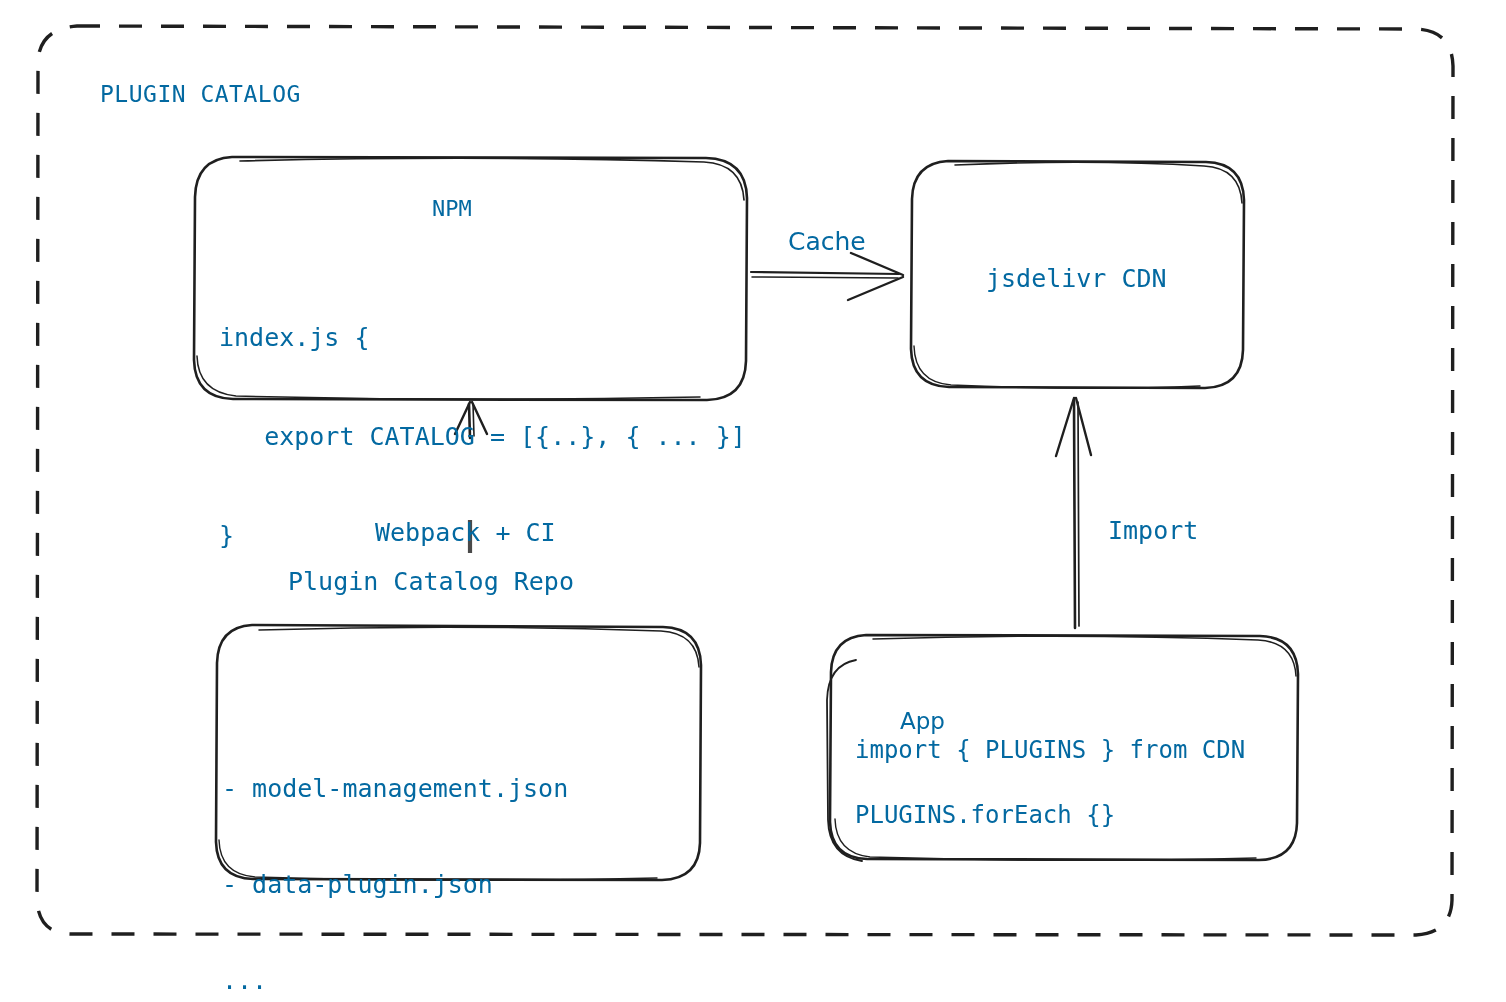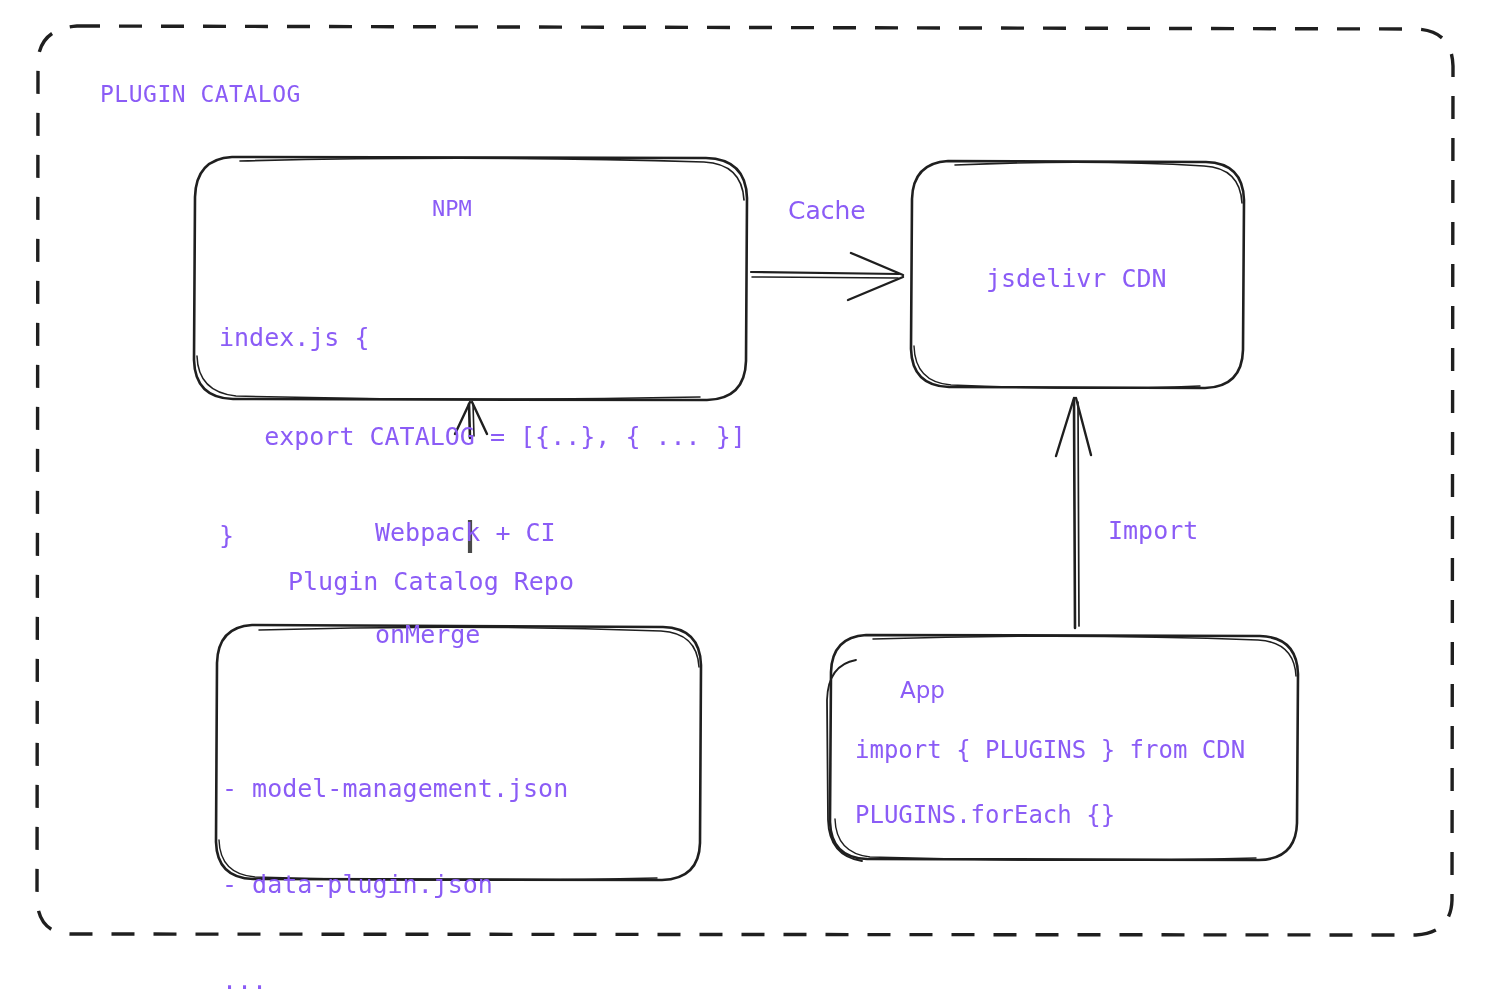--- a/index.html
+++ b/index.html
@@ -22,28 +22,29 @@
     position: absolute;
     left: 0;
     top: 0;
     width: 1506px;
     height: 1002px;
     pointer-events: none;
   }
   .txt {
     position: absolute;
     white-space: pre;
-    color: #8b5cf6;
+    color: #0369a1;
     line-height: 1.0;
   }
   .mono {
     font-family: "DejaVu Sans Mono", monospace;
   }
   .sans {
     font-family: "DejaVu Sans", sans-serif;
+    margin-top: 31px;
   }
 
   
   #group-title {
     left: 100px;
     top: 83px;
     font-size: 23px;
     letter-spacing: 0.5px;
   }
 
@@ -202,18 +203,17 @@
   </div>
 
   <div class="txt sans" id="app-title">App</div>
   <div class="txt mono" id="app-code-1">import { PLUGINS } from CDN</div>
   <div class="txt mono" id="app-code-2">PLUGINS.forEach {}</div>
 
   <div class="txt sans" id="label-cache">Cache</div>
 
   <div class="txt mono" id="label-webpack">
     <div>Webpack + CI</div>
-    <div>onMerge</div>
   </div>
 
   <div class="txt mono" id="label-import">Import</div>
 
 </div>
 
 </body></html>

